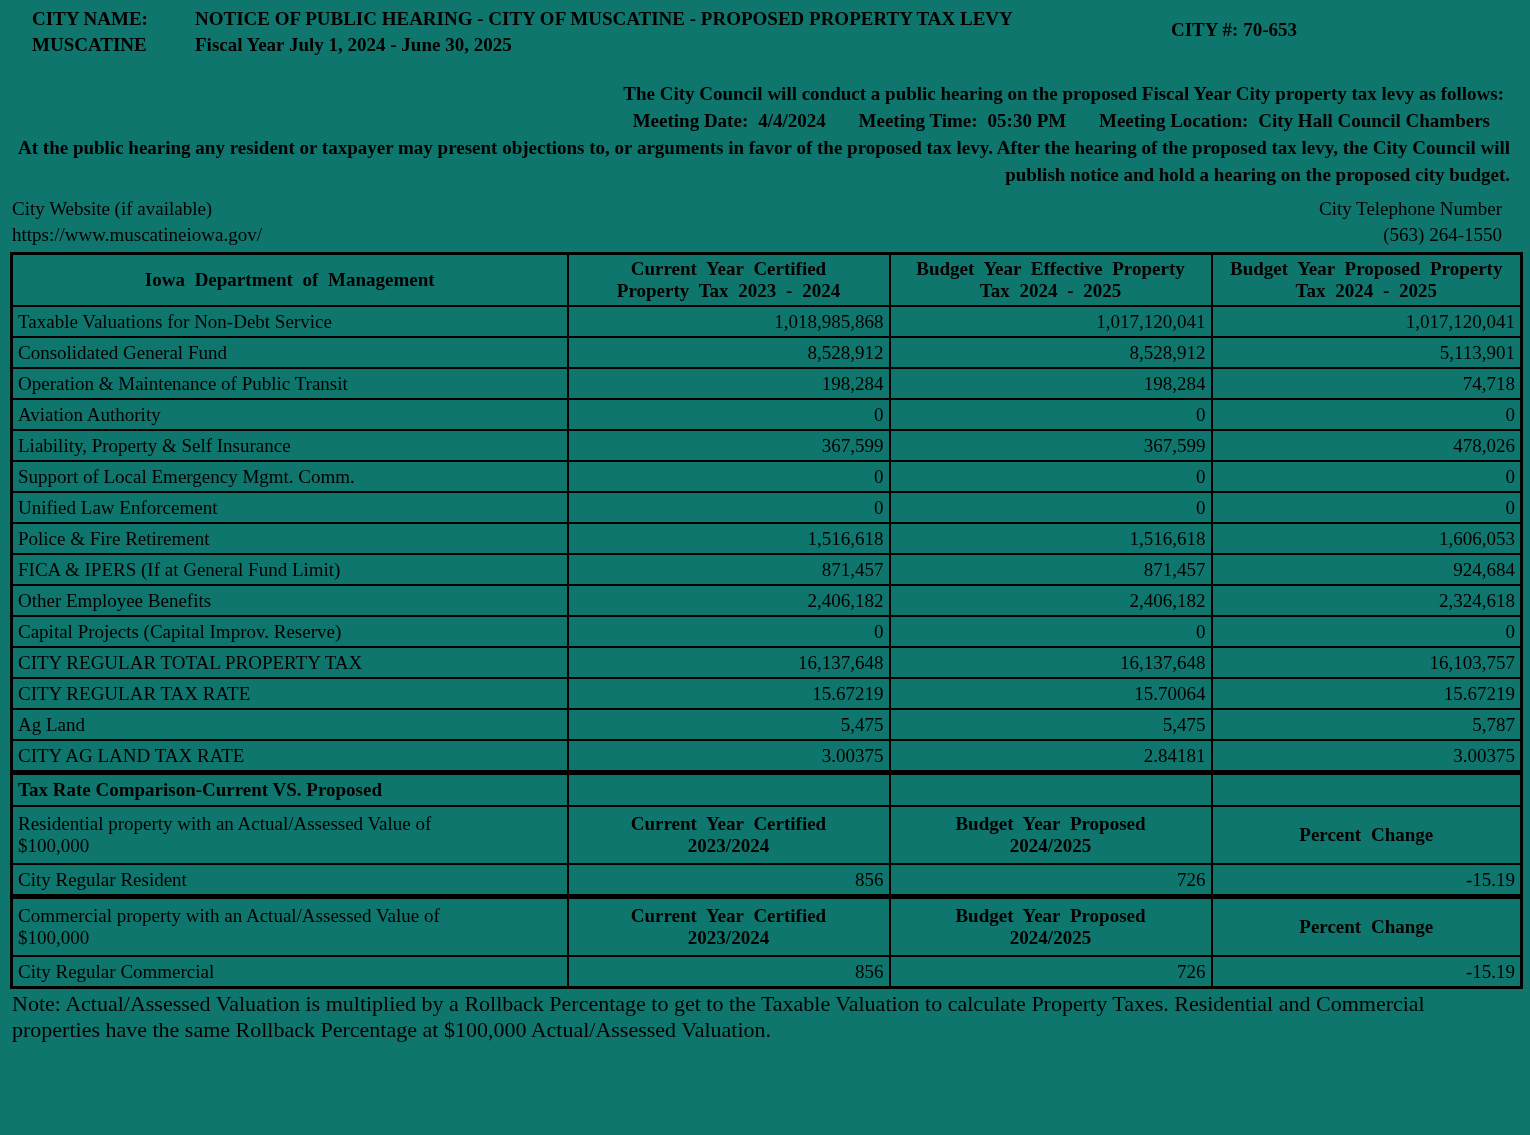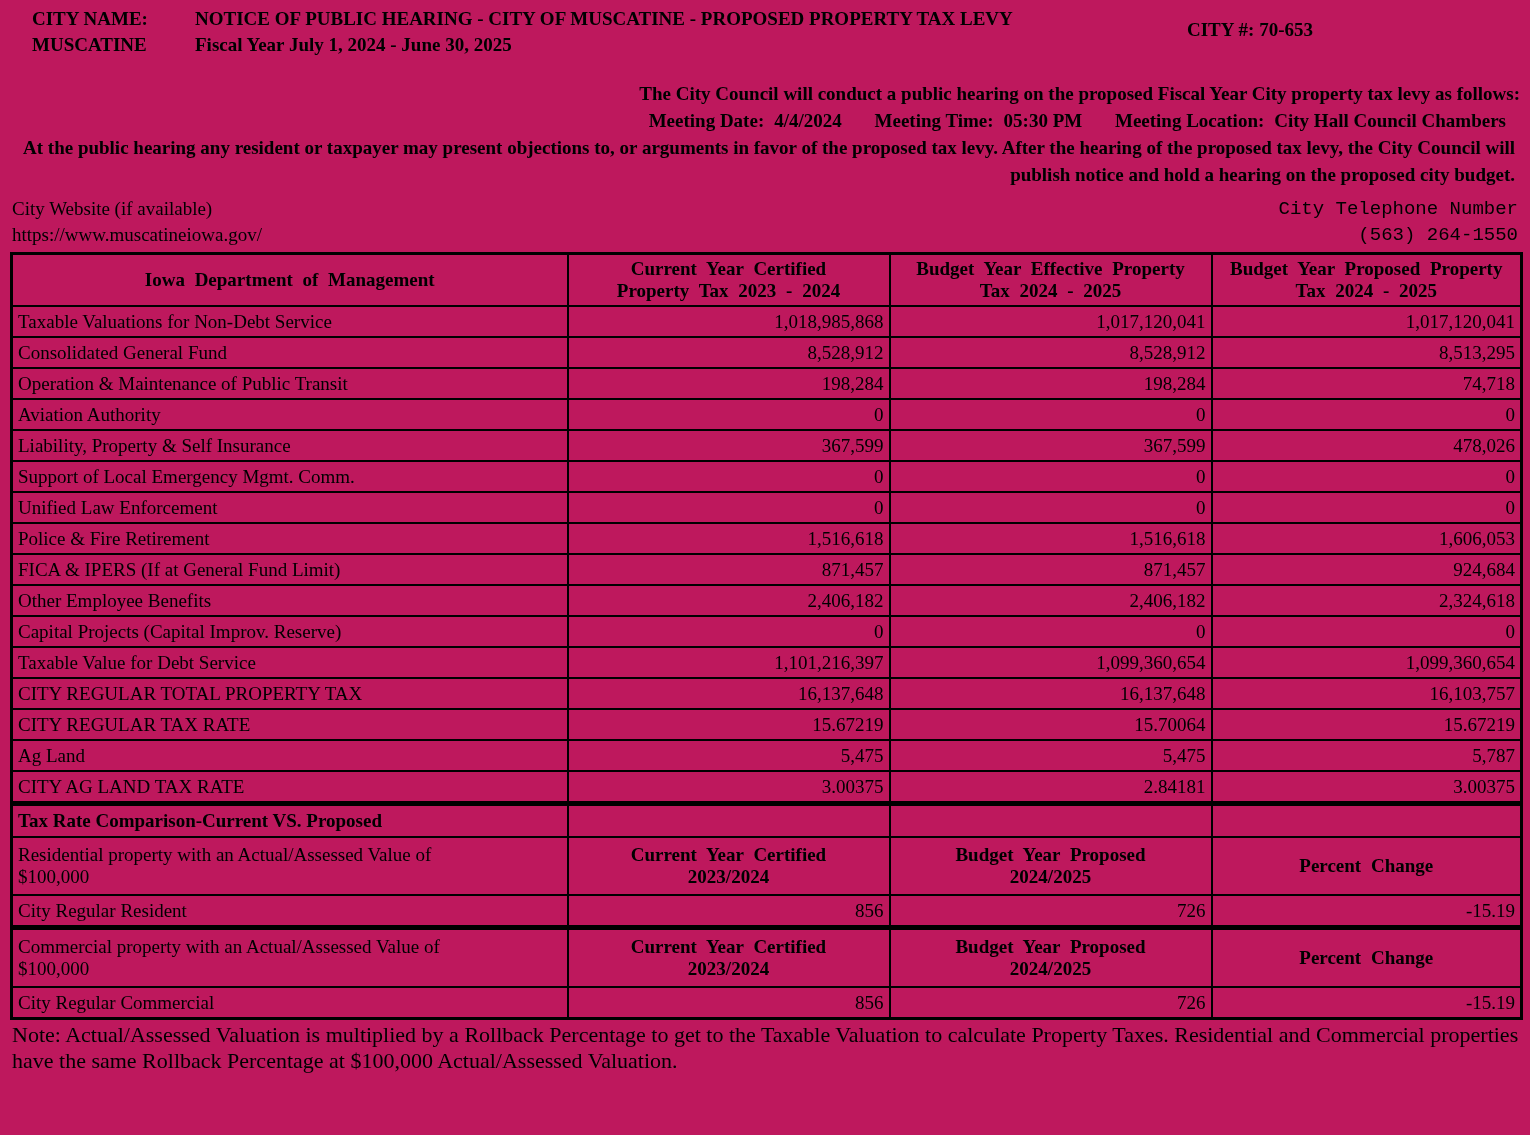--- a/index.html
+++ b/index.html
@@ -1,34 +1,34 @@
 <!DOCTYPE html>
 <html><head>
 <meta charset="utf-8">
 <style>
   html, body { margin: 0; padding: 0; background: #ffffff; color: #000000; }
   body { font-family: "Liberation Serif", serif; }
-  .page { width: 1530px; height: 1135px; box-sizing: border-box; padding: 6px 10px 0 10px; background: #be185d; }
+  .page { width: 1530px; height: 1135px; box-sizing: border-box; padding: 6px 26px 0 10px; background: #0f766e; }
 
   
   .hdr { display: flex; align-items: flex-start; }
   .hdr-left { width: 185px; padding-left: 22px; box-sizing: border-box; font-weight: bold; font-size: 19px; line-height: 26px; }
   .hdr-center { flex: 1; font-weight: bold; font-size: 19px; line-height: 26px; }
   .hdr-right { width: 345px; box-sizing: border-box; font-weight: bold; font-size: 19px; padding-top: 13px; padding-left: 12px; }
 
   
   .intro { text-align: right; font-weight: bold; font-size: 19px; margin-top: 22px; line-height: 27px; }
   .meeting-line span { margin: 0 14px; }
   .meeting-line .val { margin-left: -4px; }
   .intro .wrap2 { width: 1500px; margin: 0 auto; }
 
   
   .contact { display: flex; justify-content: space-between; font-size: 19px; margin-top: 8px; line-height: 26px; }
   .contact .left { padding-left: 2px; }
-  .contact .right { text-align: right; padding-right: 2px; font-family: Liberation Mono, monospace; }
+  .contact .right { text-align: right; padding-right: 2px; }
 
   
   table.notice { border-collapse: collapse; width: 1510px; margin-top: 4px; table-layout: fixed; }
   table.notice { border: 3px solid #000; }
   table.notice th, table.notice td { border: 2px solid #000; padding: 2px 5px; font-size: 19px; overflow: hidden; }
   table.notice th { font-weight: bold; text-align: center; white-space: pre-line; word-spacing: 5px; padding: 3px 4px; }
   td.label-cell { text-align: left; padding-left: 6px; }
   td.num { text-align: right; padding-right: 6px; }
   tr.data-row td { height: 25px; }
   tr.cmp-title td { font-weight: bold; height: 26px; }
@@ -99,21 +99,21 @@
         <tr class="data-row">
           <td class="label-cell">Taxable Valuations for Non-Debt Service</td>
           <td class="num">1,018,985,868</td>
           <td class="num">1,017,120,041</td>
           <td class="num">1,017,120,041</td>
         </tr>
         <tr class="data-row">
           <td class="label-cell">Consolidated General Fund</td>
           <td class="num">8,528,912</td>
           <td class="num">8,528,912</td>
-          <td class="num">8,513,295</td>
+          <td class="num">5,113,901</td>
         </tr>
         <tr class="data-row">
           <td class="label-cell">Operation &amp; Maintenance of Public Transit</td>
           <td class="num">198,284</td>
           <td class="num">198,284</td>
           <td class="num">74,718</td>
         </tr>
         <tr class="data-row">
           <td class="label-cell">Aviation Authority</td>
           <td class="num">0</td>
@@ -154,26 +154,20 @@
           <td class="label-cell">Other Employee Benefits</td>
           <td class="num">2,406,182</td>
           <td class="num">2,406,182</td>
           <td class="num">2,324,618</td>
         </tr>
         <tr class="data-row">
           <td class="label-cell">Capital Projects (Capital Improv. Reserve)</td>
           <td class="num">0</td>
           <td class="num">0</td>
           <td class="num">0</td>
-        </tr>
-        <tr class="data-row">
-          <td class="label-cell">Taxable Value for Debt Service</td>
-          <td class="num">1,101,216,397</td>
-          <td class="num">1,099,360,654</td>
-          <td class="num">1,099,360,654</td>
         </tr>
         <tr class="data-row">
           <td class="label-cell">CITY REGULAR TOTAL PROPERTY TAX</td>
           <td class="num">16,137,648</td>
           <td class="num">16,137,648</td>
           <td class="num">16,103,757</td>
         </tr>
         <tr class="data-row">
           <td class="label-cell">CITY REGULAR TAX RATE</td>
           <td class="num">15.67219</td>

